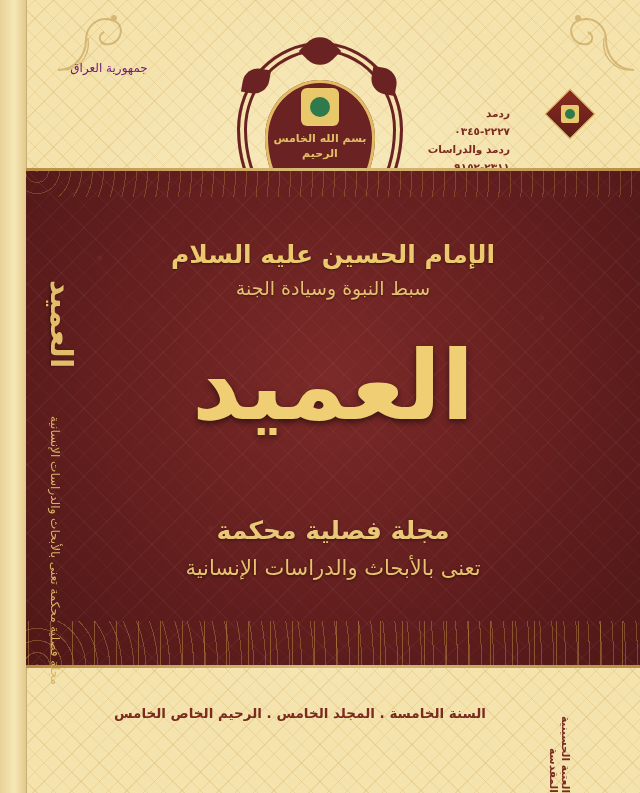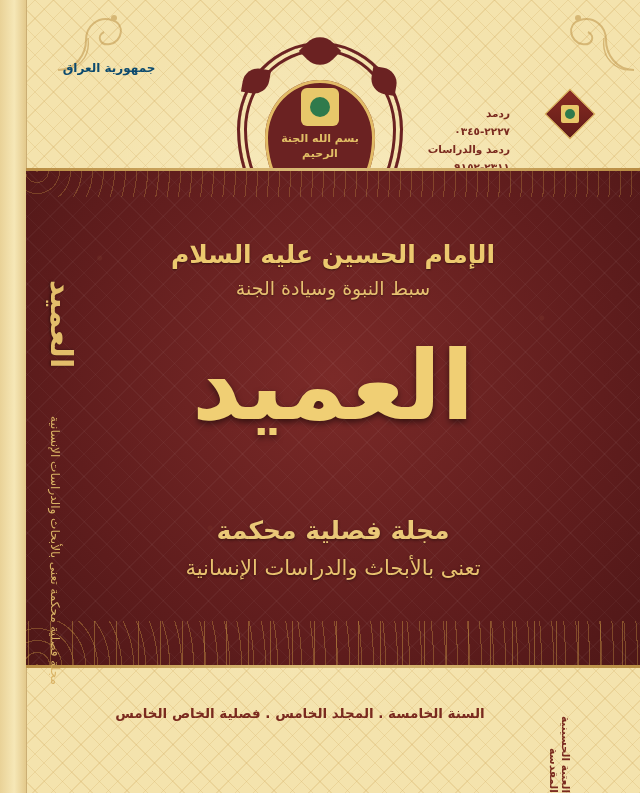--- a/index.html
+++ b/index.html
@@ -108,25 +108,25 @@
     top: 668px; left: 26px;
     width: 614px; height: 125px;
   }
 
   
   .publisher {
     position: absolute;
     top: 58px; right: 466px;
     width: 130px;
     text-align: center;
-    color: #0c4a6e;
+    color: #701a75;
     font-family: "DejaVu Sans", sans-serif;
     line-height: 1.7;
     font-size: 12px;
-    font-weight: bold;
+    font-weight: normal;
     direction: rtl;
   }
   .publisher div { white-space: nowrap; }
 
   
   .issn {
     position: absolute;
     top: 105px; left: 398px;
     width: 112px;
     color: #7a2a1f;
@@ -375,21 +375,21 @@
 
   <div class="medallion">
     <div class="med-frame"></div>
     <div class="med-leaf l1"></div>
     <div class="med-leaf l2"></div>
     <div class="med-leaf l3"></div>
     <div class="med-leaf l4"></div>
     <div class="med-leaf l5"></div>
     <div class="med-oval">
       <div class="med-emblem"></div>
-      <div class="med-calli">بسم الله الجنة الرحيم</div>
+      <div class="med-calli">بسم الله الخامس الرحيم</div>
     </div>
   </div>
 
   <div class="maroon">
     <div class="maroon-line-top"></div>
     <div class="arabesque-top"></div>
 
     <div class="imam">
       <div class="l-main">الإمام الحسين عليه السلام</div>
       <div class="l-sub">سبط النبوة وسيادة الجنة</div>
@@ -402,18 +402,18 @@
     <div class="vside vside-main">العميد</div>
     <div class="vside vside-sub">مجلة فصلية محكمة تعنى بالأبحاث والدراسات الإنسانية</div>
 
     <div class="arabesque"></div>
     <div class="maroon-line-bottom"></div>
   </div>
 
   <div class="bottom-band"></div>
 
   <div class="issue">
-    <div>السنة الخامسة . المجلد الخامس . فصلية الخاص الخامس</div>
+    <div>السنة الخامسة . المجلد الخامس . الرحيم الخاص الخامس</div>
   </div>
 
   <div class="bottom-vtext">العتبة الحسينية المقدسة</div>
 
 </div>
 
 </body></html>

